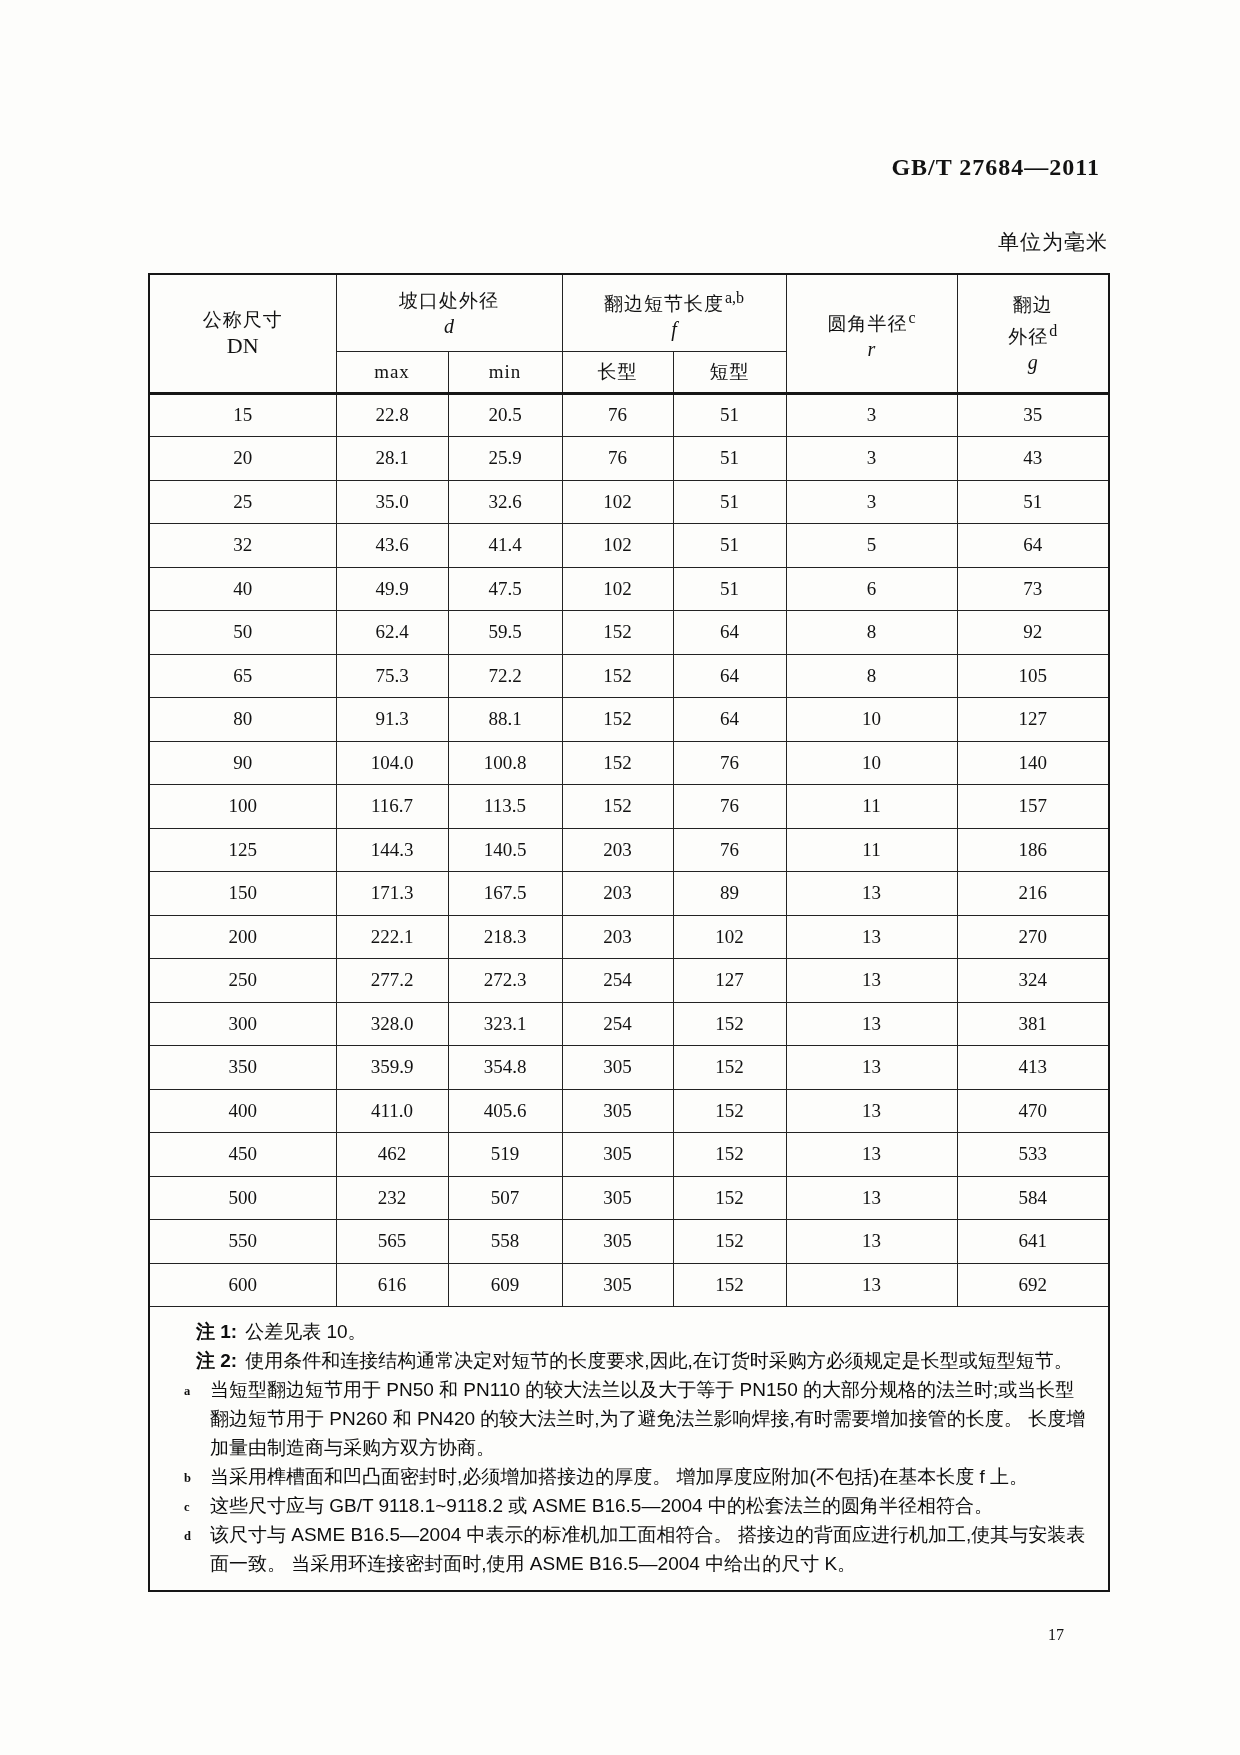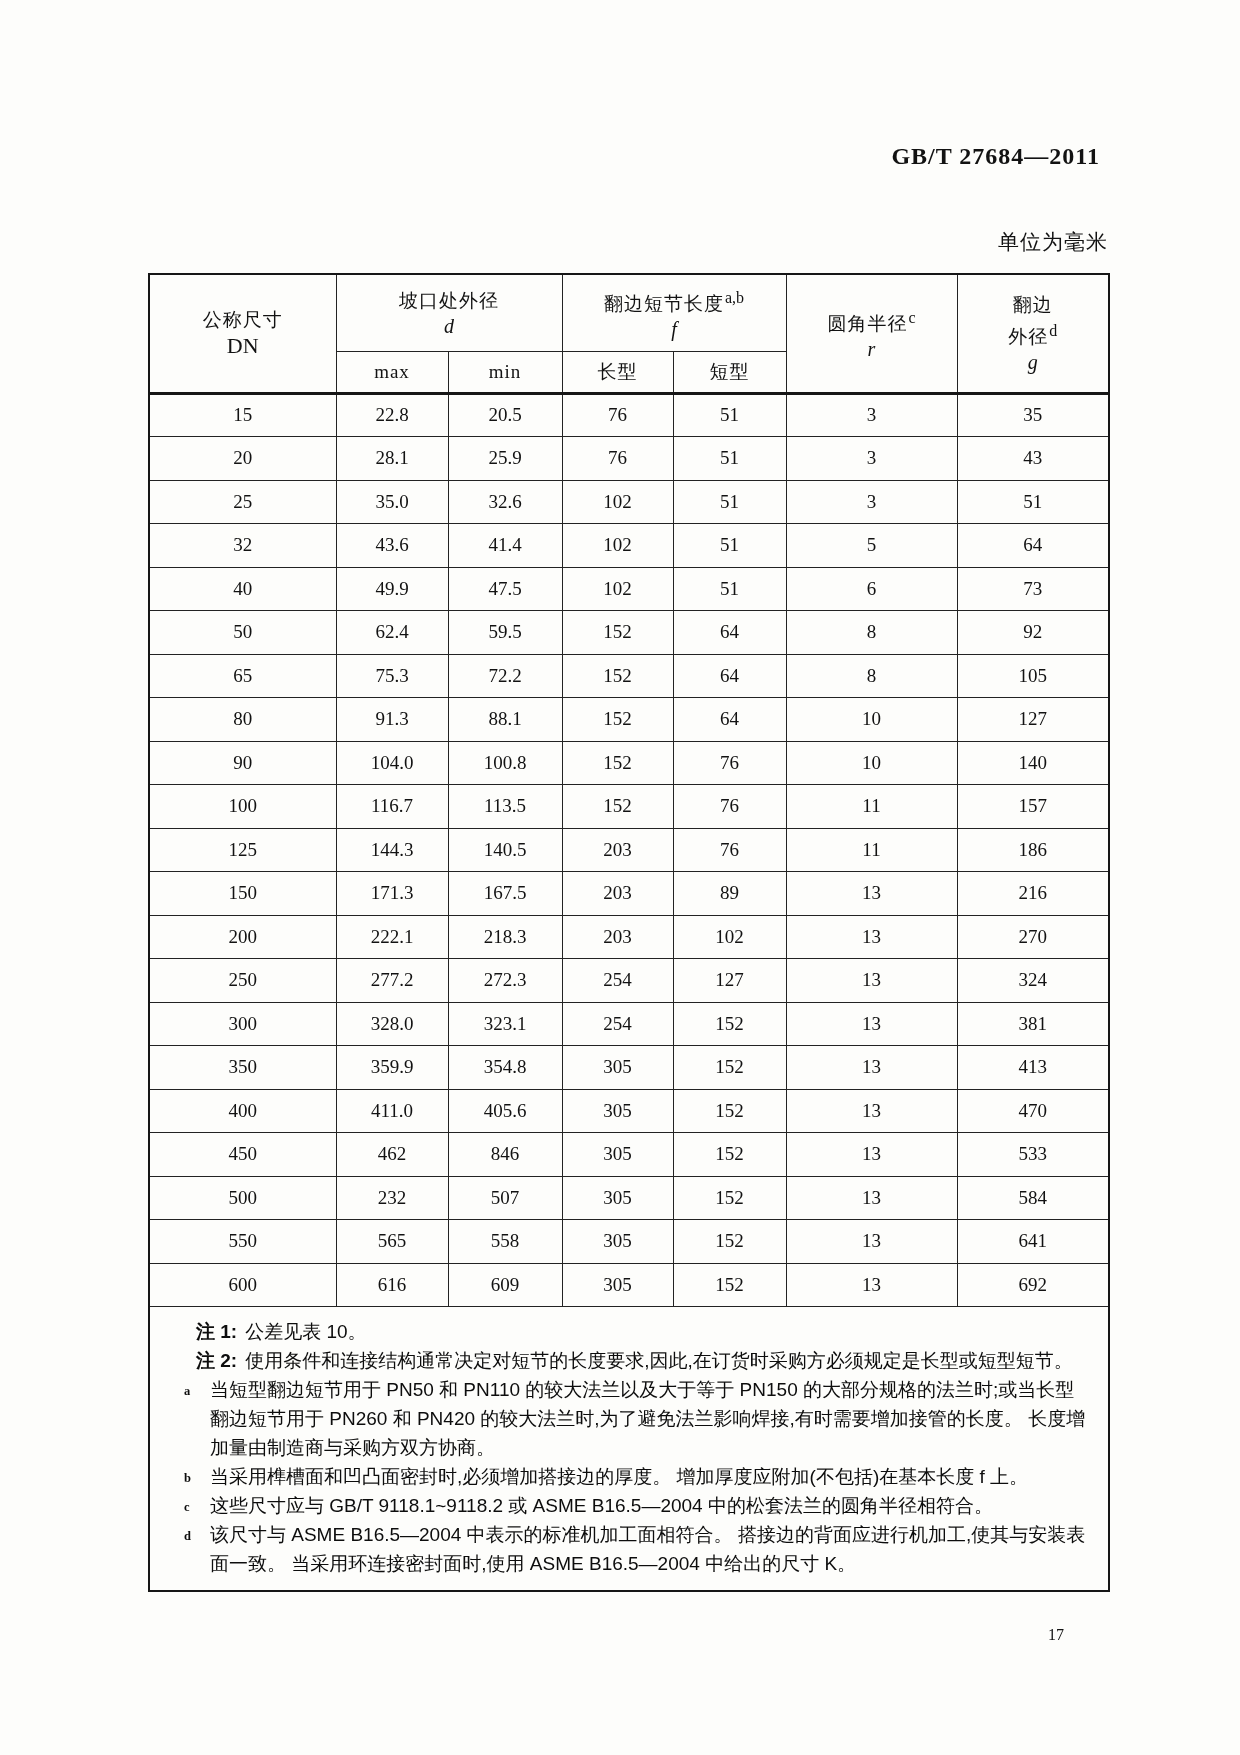--- a/index.html
+++ b/index.html
@@ -1,21 +1,21 @@
 <!DOCTYPE html>
 <html><head>
 <meta charset="utf-8">
 <style>
   * { margin:0; padding:0; box-sizing:border-box; }
   html,body { background:#e8e8e8; }
   body { width:1240px; height:1755px; position:relative;
          font-family:"Liberation Sans", sans-serif; color:#121212; }
   .page { position:absolute; inset:0; background:#fdfdfb; overflow:hidden; }
 
-  .doc-header { position:absolute; top:143px; right:140px;
+  .doc-header { position:absolute; top:154px; right:140px;
                 font-family:"Liberation Serif", serif; font-weight:bold;
                 font-size:24px; letter-spacing:1px; }
 
   .caption { position:absolute; left:128px; top:220px; width:960px;
              text-align:center; font-weight:bold; font-size:24px; letter-spacing:2px; }
   .unit { position:absolute; top:228px; right:132px; font-size:21px; letter-spacing:1px; }
 
   table.tbl { position:absolute; left:148px; top:273px; width:960px;
               border-collapse:collapse; table-layout:fixed;
               border:2.5px solid #161616; }
@@ -245,21 +245,21 @@
           <td>411.0</td>
           <td>405.6</td>
           <td>305</td>
           <td>152</td>
           <td>13</td>
           <td>470</td>
         </tr>
         <tr>
           <td>450</td>
           <td>462</td>
-          <td>846</td>
+          <td>519</td>
           <td>305</td>
           <td>152</td>
           <td>13</td>
           <td>533</td>
         </tr>
         <tr>
           <td>500</td>
           <td>232</td>
           <td>507</td>
           <td>305</td>

